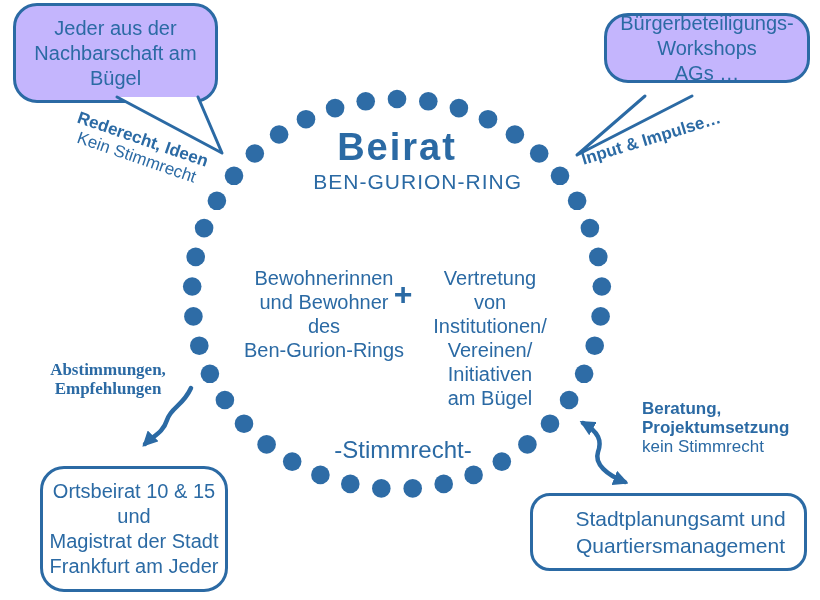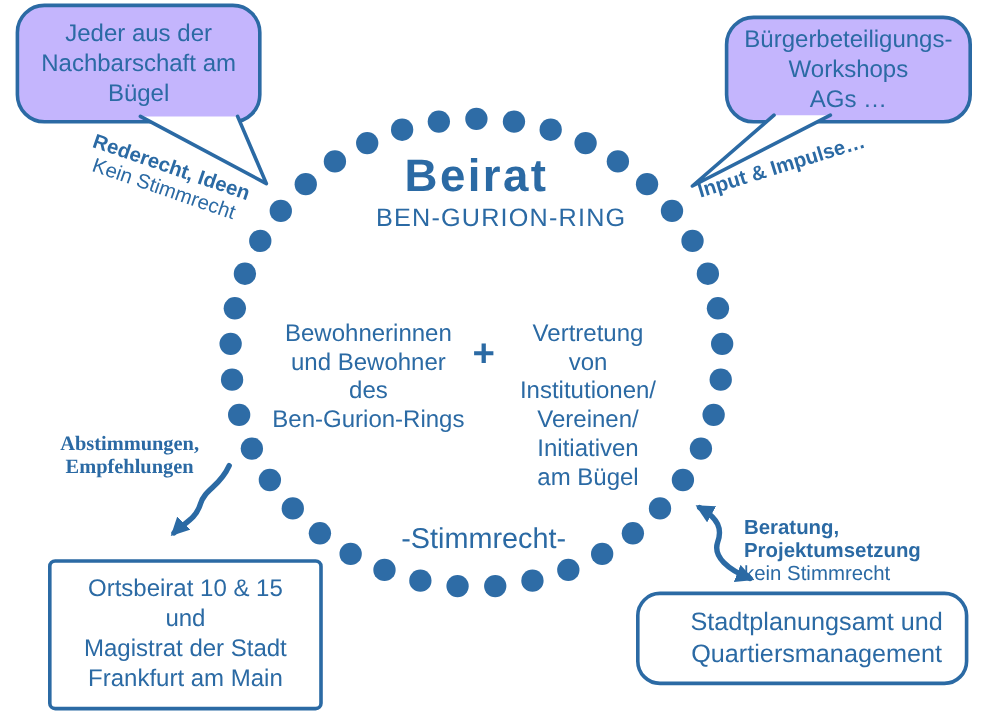--- a/index.html
+++ b/index.html
@@ -49,41 +49,41 @@
 <body>
 
 <div class="stage">
 
   <div class="bubble" style="left:13px;top:3px;width:205px;height:100px;">
     <div class="ln">Jeder aus der</div>
     <div class="ln">Nachbarschaft am</div>
     <div class="ln">Bügel</div>
   </div>
 
-  <div class="bubble" style="left:604px;top:13px;width:206px;height:90px;">
+  <div class="bubble" style="left:604px;top:13px;width:206px;height:70px;">
     <div class="ln">Bürgerbeteiligungs-</div>
     <div class="ln">Workshops</div>
     <div class="ln">AGs …</div>
   </div>
 
   <div class="abs slabel rot-tl" style="left:75px;top:106px;">
     <div class="b">Rederecht, Ideen</div>
     <div>Kein Stimmrecht</div>
   </div>
 
   <div class="abs slabel rot-tr" style="left:582px;top:150px;">
     <span class="b">Input &amp; Impulse…</span>
   </div>
 
   <div class="abs title-block" style="left:272px;top:127px;width:250px;">
     <div class="title-main">Beirat</div>
     <div class="title-sub2">BEN-GURION-RING</div>
   </div>
 
-  <div class="abs member" style="left:217px;top:266px;width:180px;">
+  <div class="abs member" style="left:234px;top:266px;width:180px;">
     <div class="ln">Bewohnerinnen</div>
     <div class="ln">und Bewohner</div>
     <div class="ln">des</div>
     <div class="ln">Ben-Gurion-Rings</div>
   </div>
 
   <div class="abs plus" style="left:388px;top:276px;width:30px;">+</div>
 
   <div class="abs member" style="left:410px;top:266px;width:160px;">
     <div class="ln">Vertretung</div>
@@ -94,31 +94,31 @@
     <div class="ln">am Bügel</div>
   </div>
 
   <div class="abs voting" style="left:333px;top:436px;width:140px;">-Stimmrecht-</div>
 
   <div class="abs slabel center-lbl" style="left:42px;top:360px;width:132px;font-family:Liberation Serif, serif;">
     <div class="b">Abstimmungen,</div>
     <div class="b">Empfehlungen</div>
   </div>
 
-  <div class="abs slabel" style="left:620px;top:399px;width:160px;margin-top:31px;">
+  <div class="abs slabel" style="left:642px;top:399px;width:160px;">
     <div class="b">Beratung,</div>
     <div class="b">Projektumsetzung</div>
     <div>kein Stimmrecht</div>
   </div>
 
-  <div class="obox" style="left:40px;top:466px;width:229px;height:126px;border-radius:6px;">
+  <div class="obox" style="left:40px;top:466px;width:188px;height:126px;border-radius:24px;">
     <div class="ln">Ortsbeirat 10 &amp; 15</div>
     <div class="ln">und</div>
     <div class="ln">Magistrat der Stadt</div>
-    <div class="ln">Frankfurt am Main</div>
+    <div class="ln">Frankfurt am Jeder</div>
   </div>
 
   <div class="obox wide" style="left:530px;top:493px;width:277px;height:78px;border-radius:20px;">
     <div class="ln">Stadtplanungsamt und</div>
     <div class="ln">Quartiersmanagement</div>
   </div>
 
   <svg class="overlay" viewBox="0 0 820 600">
     <defs>
       <marker id="ah" viewBox="0 0 10 10" refX="7.5" refY="5" markerWidth="3.4" markerHeight="3.4" orient="auto-start-reverse">

